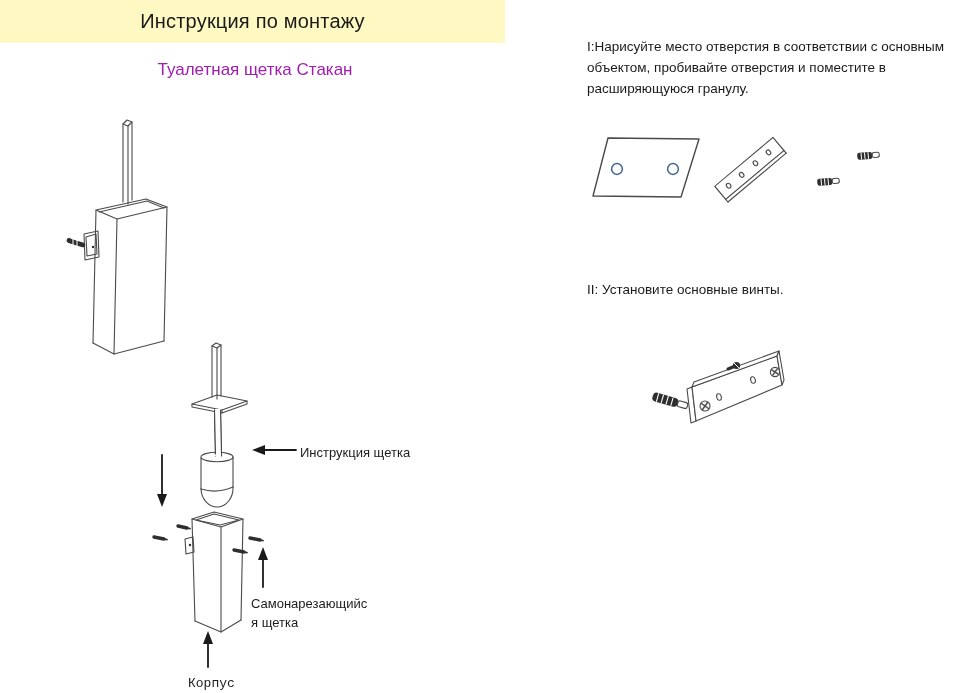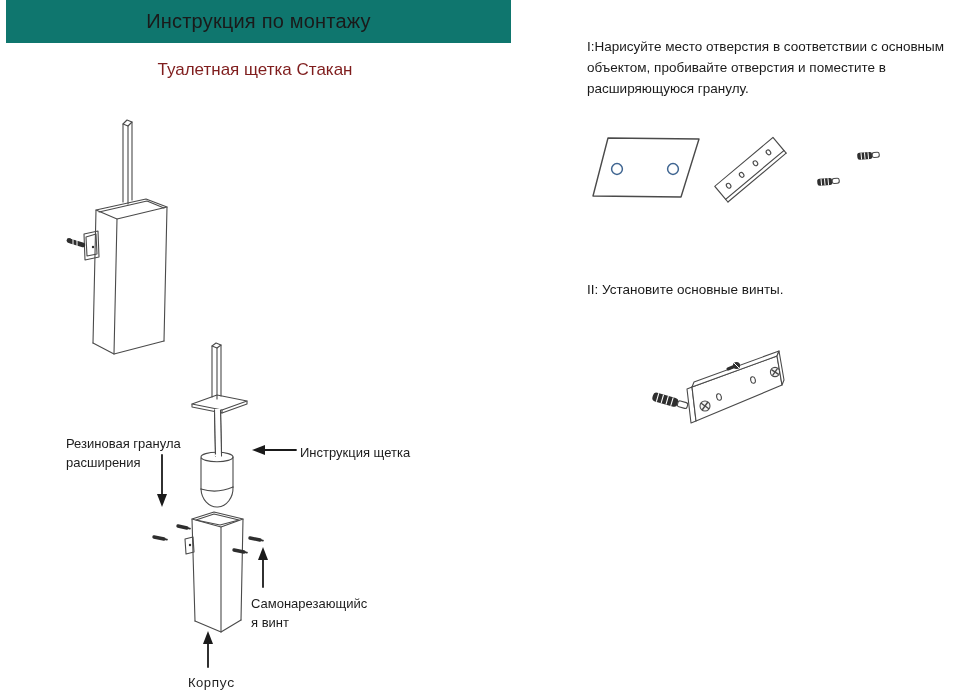--- a/index.html
+++ b/index.html
@@ -7,29 +7,29 @@
     position:relative;
     width:970px;height:693px;
     background:#ffffff;
     font-family:"Liberation Sans", sans-serif;
     color:#1c1c1c;
     overflow:hidden;
     margin:0 auto;
   }
   .header-bar{
     position:absolute;left:0;top:0;width:505px;height:43px;
-    background:#0f766e;
-    display:flex;align-items:center;justify-content:center;margin-left:6px;
+    background:#fef9c3;
+    display:flex;align-items:center;justify-content:center;
   }
   .header-title{
     font-size:20px;color:#1a1a1a;letter-spacing:0.2px;
   }
   .subtitle{
     position:absolute;left:0;top:60px;width:510px;
-    text-align:center;font-size:17px;color:#7f1d1d;
+    text-align:center;font-size:17px;color:#a21caf;
   }
   .linework{
     position:absolute;left:0;top:0;width:970px;height:693px;
   }
   .callout{
     position:absolute;font-size:13px;line-height:19px;color:#1c1c1c;
   }
   .callout.center{text-align:left;}
   .step-text{
     position:absolute;left:587px;width:392px;
@@ -213,27 +213,26 @@
 
         <g>
           <line x1="728" y1="369" x2="734" y2="366.5" stroke="#2e2e2e" stroke-width="3"></line>
           <circle cx="736.5" cy="365.5" r="3.6" fill="#2e2e2e" stroke="none"></circle>
           <line x1="734.2" y1="363.2" x2="738.8" y2="367.8" stroke="#ffffff" stroke-width="1"></line>
         </g>
       </g>
     </g>
   </svg>
 
-  <div class="callout" id="label-granule">Резиновая гранула расширения</div>
 
   <div class="callout" id="label-brush">Инструкция щетка</div>
 
   <div class="callout center" id="label-screw">
     <div>Самонарезающийс</div>
-    <div>я винт</div>
+    <div>я щетка</div>
   </div>
 
   <div class="callout" id="label-body">Корпус</div>
 
   <div class="step-text" id="step1">I:Нарисуйте место отверстия в соответствии с основным объектом, пробивайте отверстия и поместите в расширяющуюся гранулу.</div>
 
   <div class="step-text" id="step2">II: Установите основные винты.</div>
 
 </div>
 

